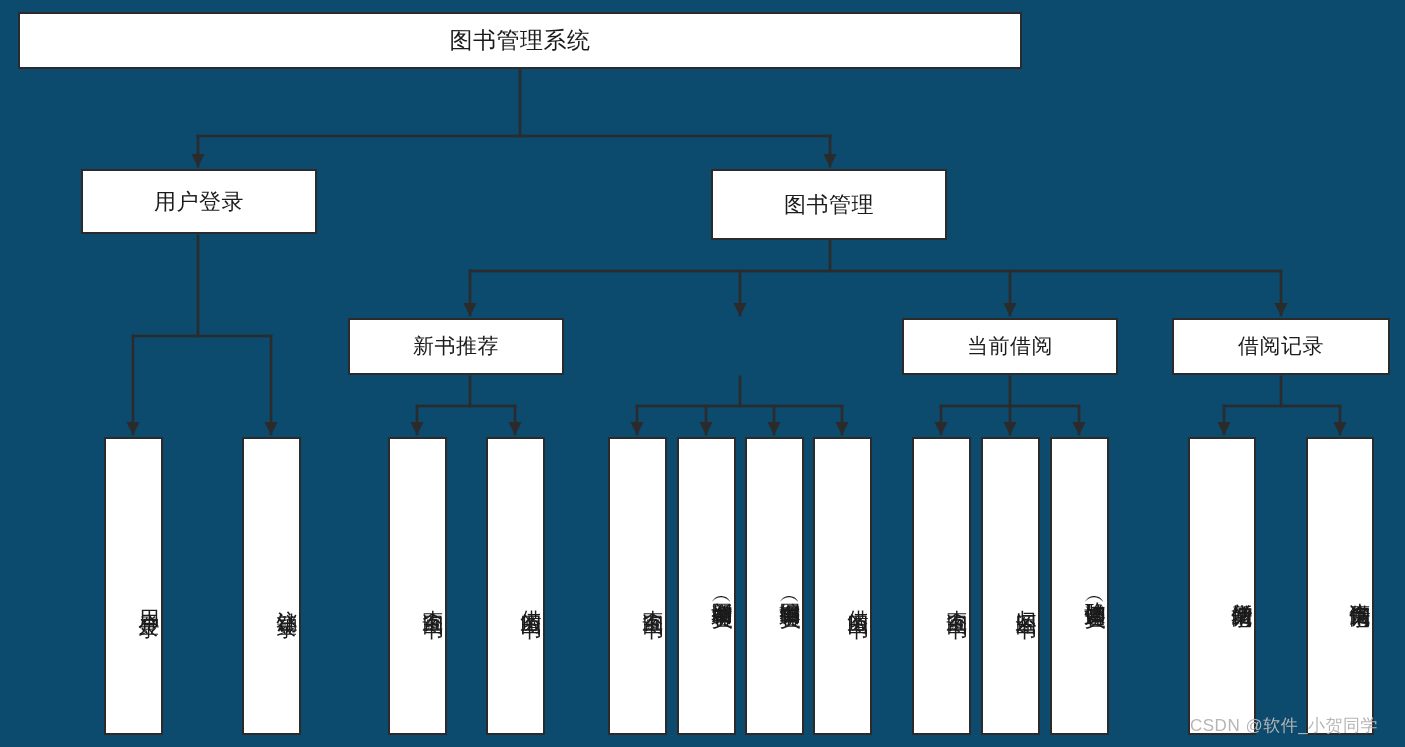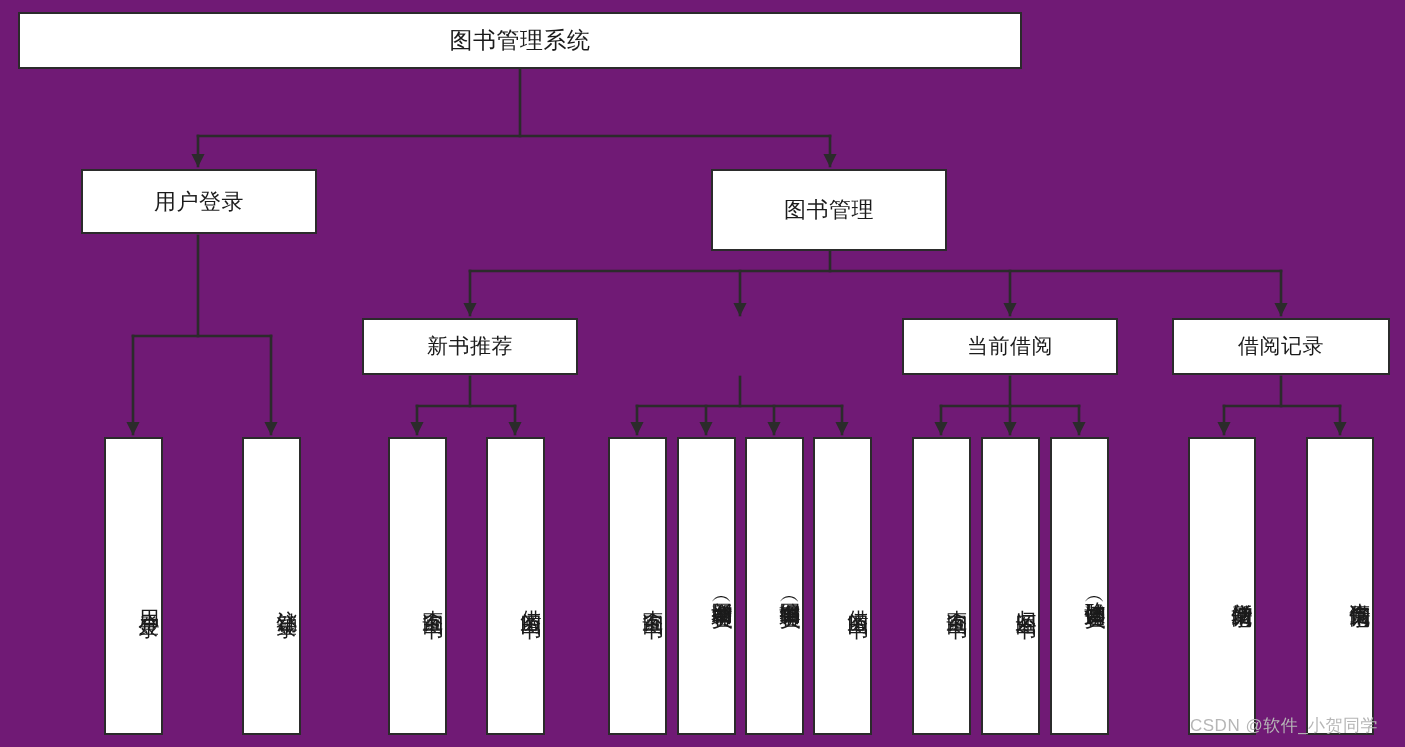--- a/index.html
+++ b/index.html
@@ -5,21 +5,21 @@
 <style>
   html,body{margin:0;padding:0;background:#ffffff;}
   body{
     font-family:"Liberation Sans","DejaVu Sans",sans-serif;
     -webkit-font-smoothing:antialiased;
   }
   #diagram{
     position:relative;
     width:1405px;
     height:747px;
-    background:#701a75;
+    background:#0c4a6e;
     overflow:hidden;
   }
   #edge-layer{
     position:absolute;
     left:0;top:0;
     width:1405px;height:747px;
     pointer-events:none;
   }
   .node{
     position:absolute;
@@ -108,23 +108,23 @@
       <path d="M 1281 377 L 1281 406"></path>
       <path d="M 1224 406 L 1340 406"></path>
       <path d="M 1224 406 L 1224 434" marker-end="url(#arw)"></path>
       <path d="M 1340 406 L 1340 434" marker-end="url(#arw)"></path>
     </g>
   </svg>
 
   <div class="node root" style="left:18px;top:12px;width:1004px;height:57px;">图书管理系统</div>
 
   <div class="node level2" style="left:81px;top:169px;width:236px;height:65px;">用户登录</div>
-  <div class="node level2" style="left:711px;top:169px;width:236px;height:82px;">图书管理</div>
+  <div class="node level2" style="left:711px;top:169px;width:236px;height:71px;">图书管理</div>
 
-  <div class="node level3" style="left:362px;top:318px;width:216px;height:57px;">新书推荐</div>
+  <div class="node level3" style="left:348px;top:318px;width:216px;height:57px;">新书推荐</div>
   <div class="node level3" style="left:1172px;top:318px;width:218px;height:57px;">借阅记录</div>
   <div class="node level3" style="left:902px;top:318px;width:216px;height:57px;">当前借阅</div>
 
   <div class="node leaf" style="left:104px;top:437px;width:59px;height:298px;">用户登录</div>
   <div class="node leaf" style="left:242px;top:437px;width:59px;height:298px;">注销登录</div>
 
   <div class="node leaf" style="left:388px;top:437px;width:59px;height:298px;">查询图书</div>
   <div class="node leaf" style="left:486px;top:437px;width:59px;height:298px;">借阅图书</div>
 
   <div class="node leaf" style="left:608px;top:437px;width:59px;height:298px;">查询图书</div>

